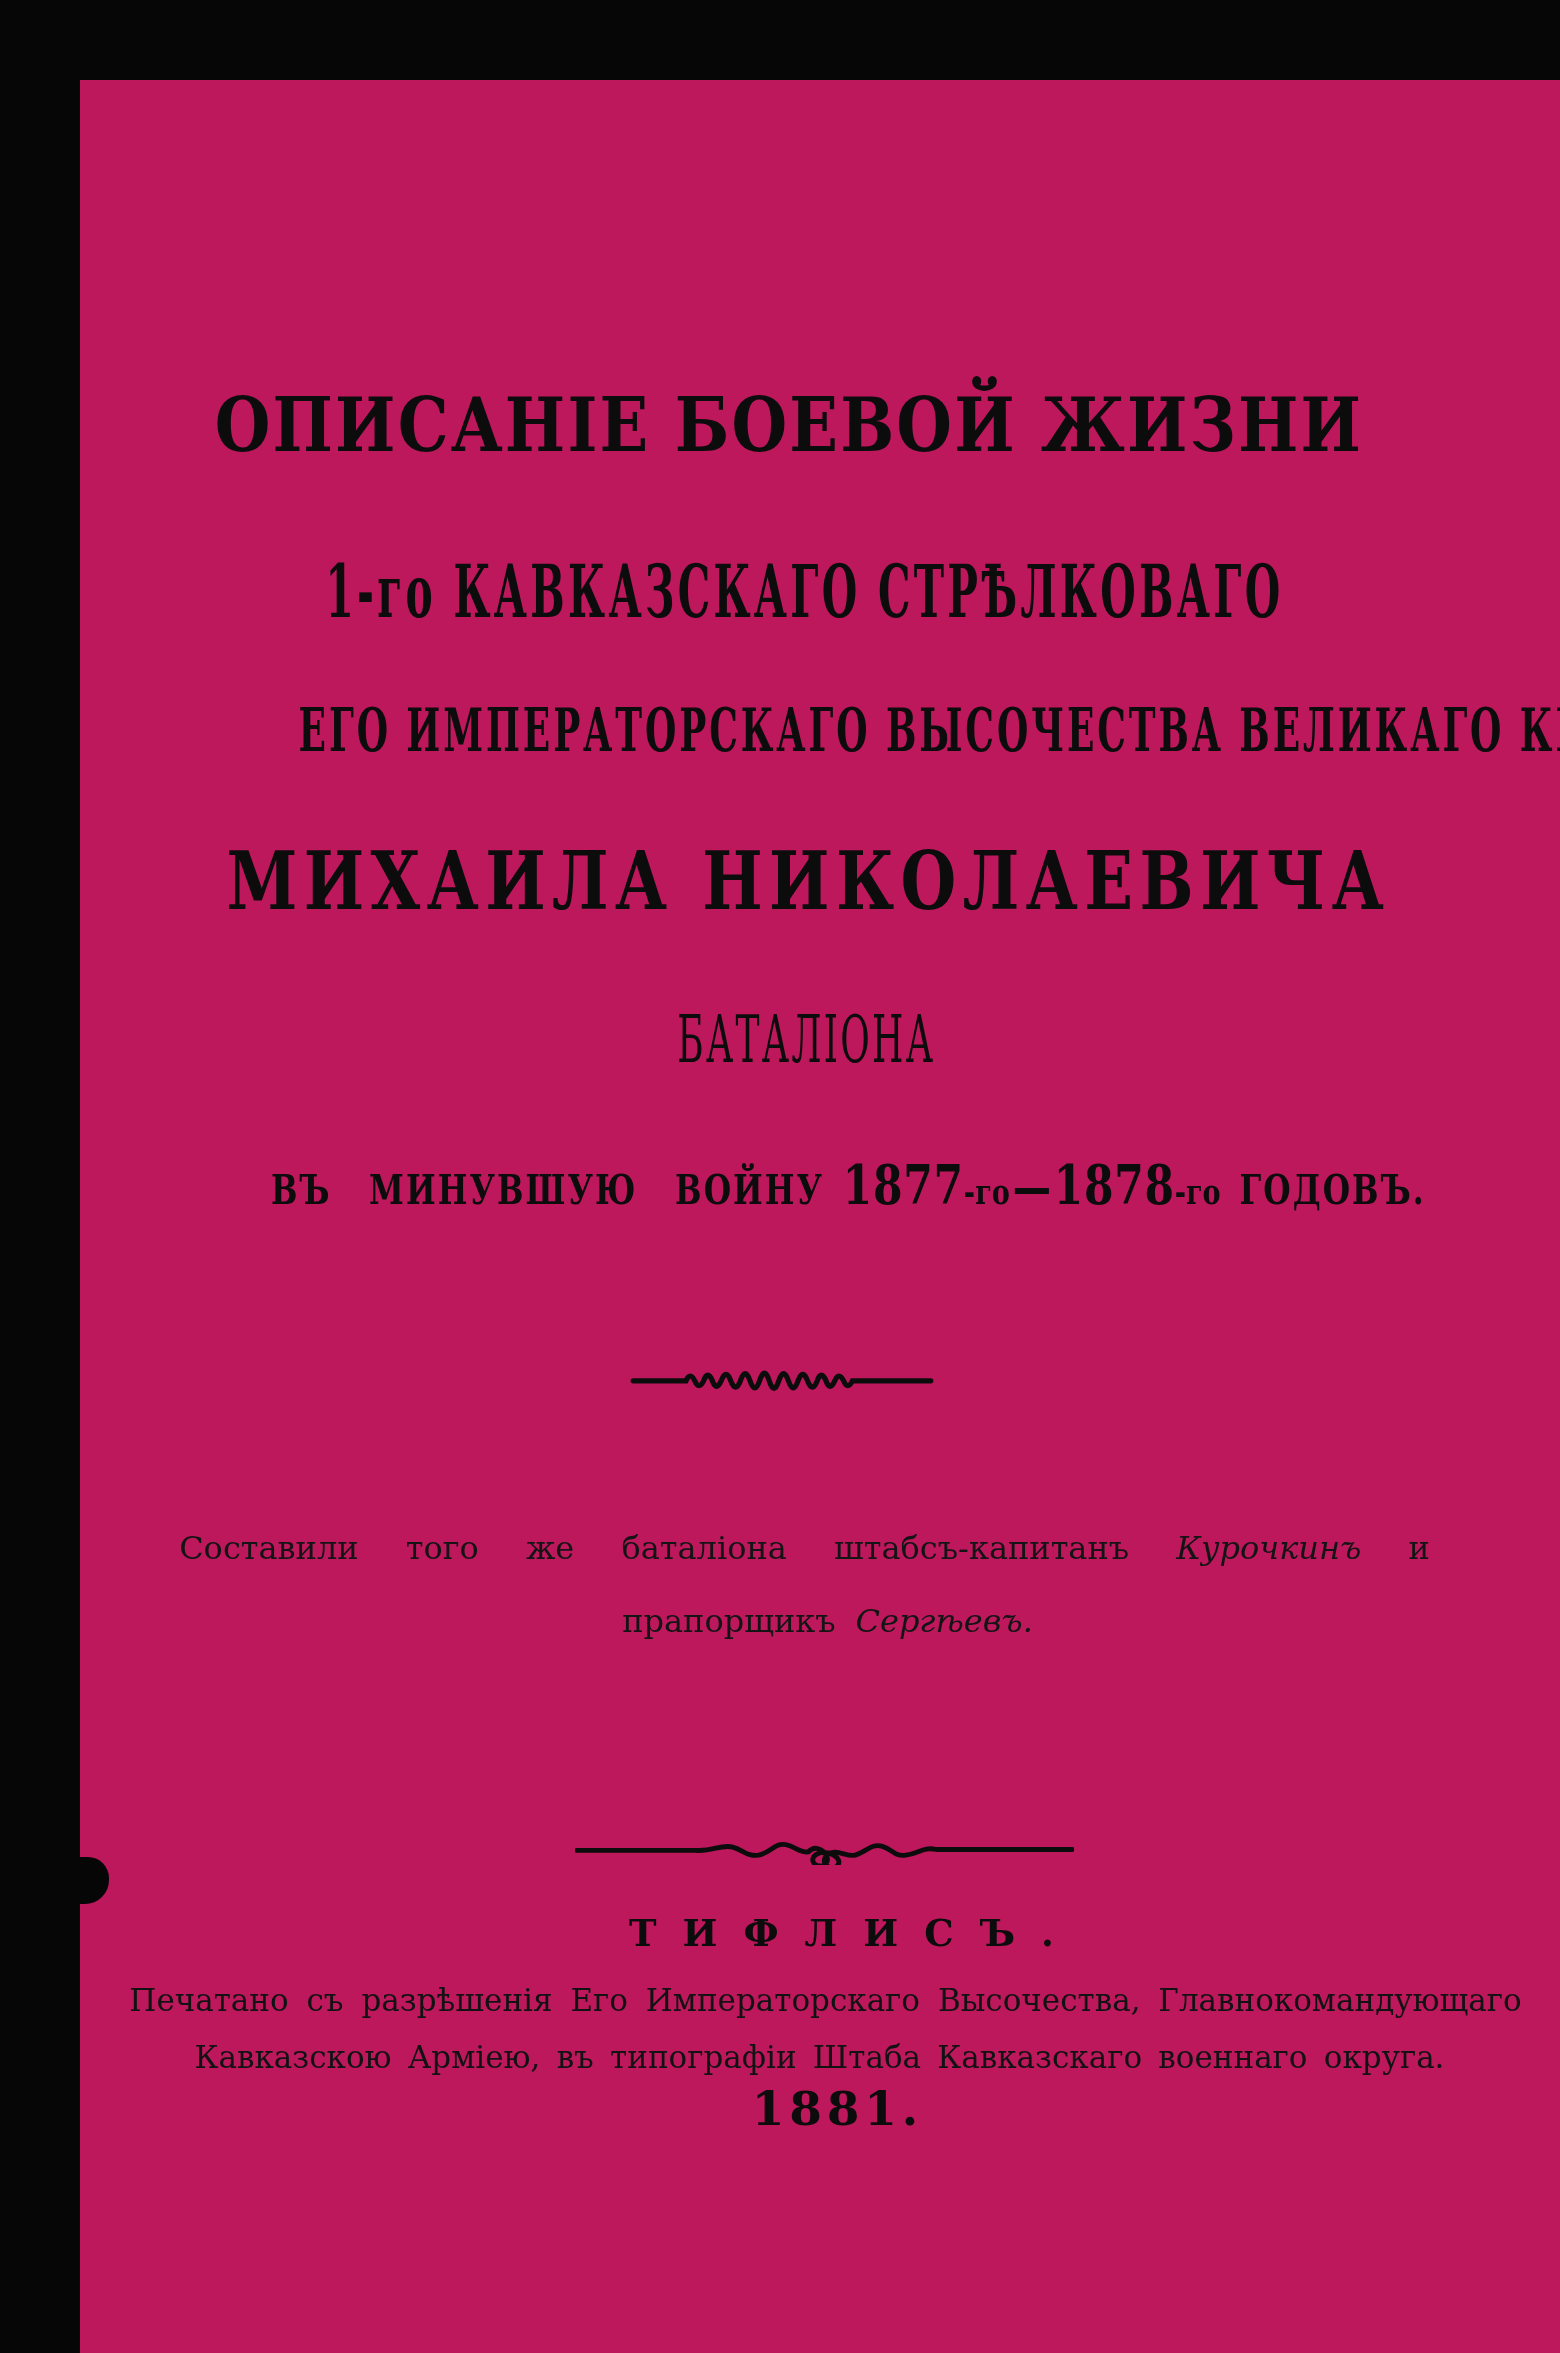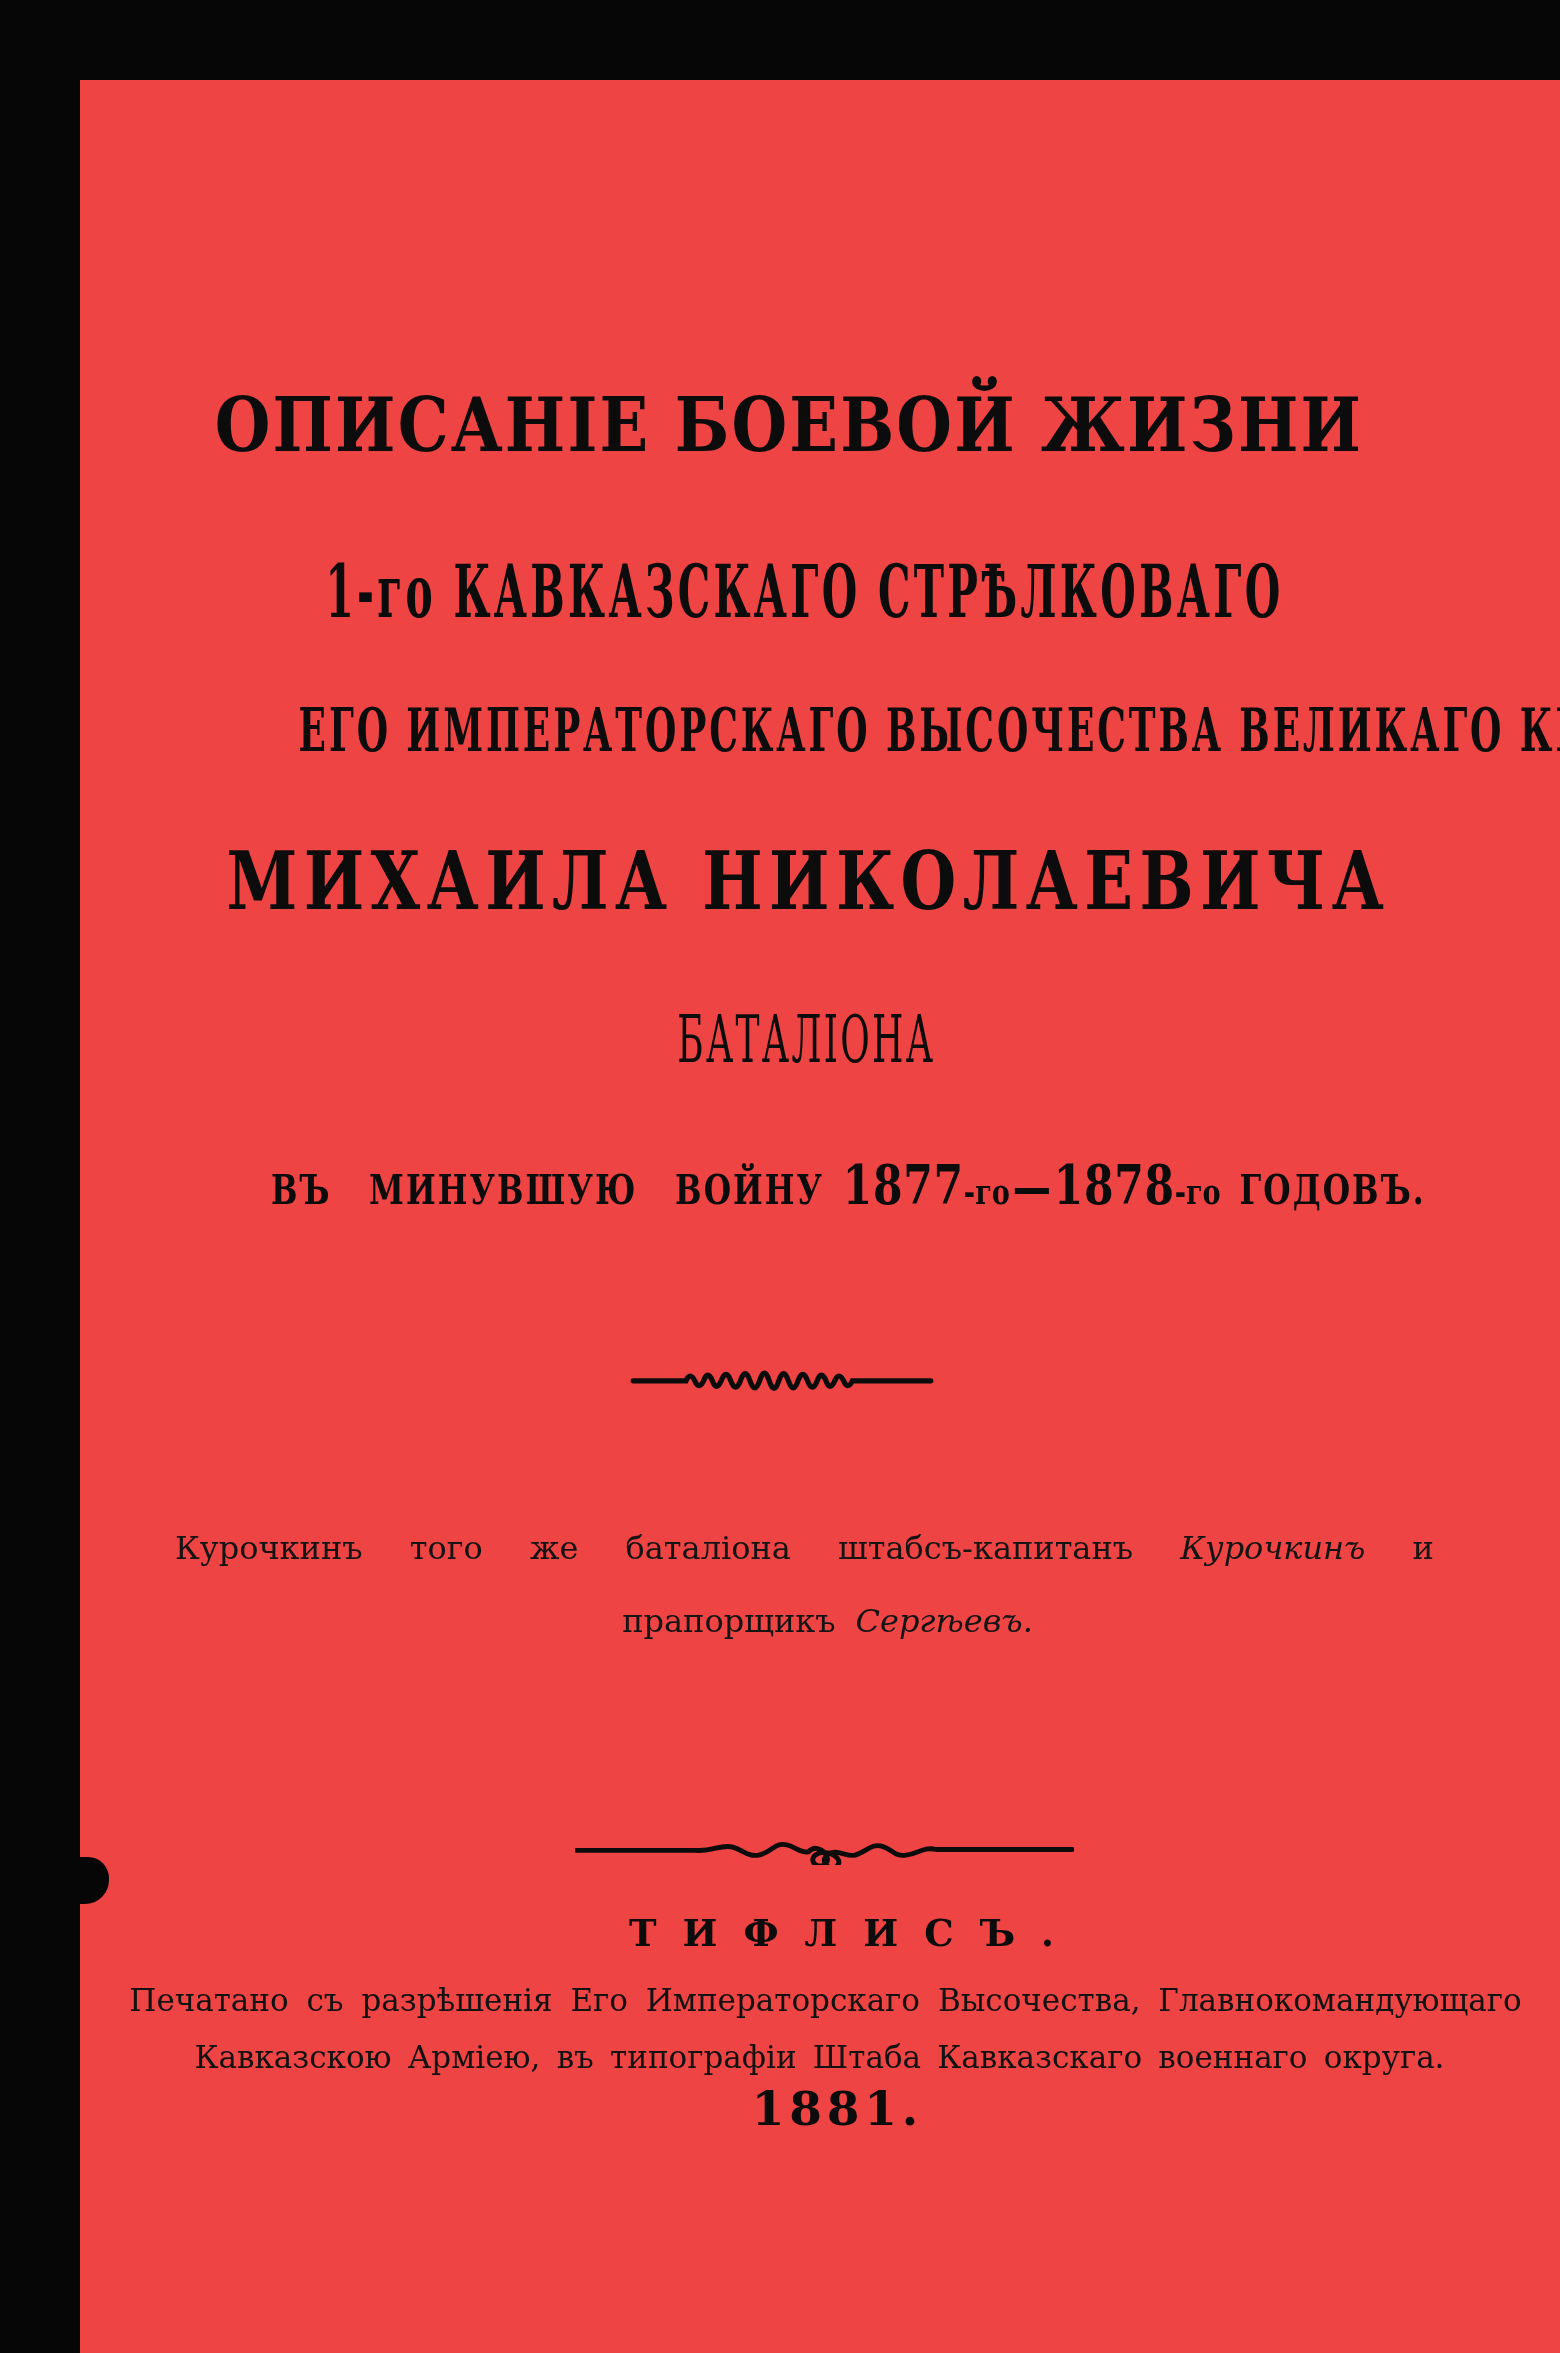--- a/index.html
+++ b/index.html
@@ -1,19 +1,19 @@
 <!DOCTYPE html>
 <html style="font-size:13px"><head>
 <meta charset="utf-8">
 <style>
   html,body{margin:0;padding:0;background:#e8e8e6;}
   .page{
     position:relative;
     width:1561px;height:2354px;
-    background:#ef4444;
+    background:#be185d;
     overflow:hidden;
     color:#0c0c0c;
     font-family:"DejaVu Serif","Liberation Serif",serif;
   }
   
   .scan-border-top{position:absolute;left:0;top:0;width:1561px;height:80px;background:#060606;}
   .scan-border-left{position:absolute;left:0;top:0;width:80px;height:2354px;background:#060606;}
   .scan-blotch{position:absolute;left:0;top:1857px;width:109px;height:47px;background:#060606;border-radius:0 21px 24px 0;}
   
   .line{position:absolute;width:1561px;text-align:center;line-height:1;white-space:nowrap;}
@@ -79,21 +79,21 @@
     <span class="stretch"><span class="yw">ВЪ</span><span class="yw">МИНУВШУЮ</span><span class="yw">ВОЙНУ</span><span class="yr">1877</span><span class="ys">-го</span><span class="dash">—</span><span class="yr">1878</span><span class="ys">-го</span><span class="yw">ГОДОВЪ.</span></span>
   </div>
 
   <div class="orn" style="left:629px;top:1368px;">
     <svg width="306" height="24" viewBox="0 0 380 30">
       <path d="M4 16 H70 q5 -12 11 0 q5 12 11 0 q5 -14 11 0 q5 14 11 0 q6 -16 12 0 q6 16 12 0 q6 -18 12 0 q6 18 12 0 q6 -19 12 0 q6 19 12 0 q6 -18 12 0 q6 18 12 0 q6 -16 12 0 q6 16 12 0 q5 -14 11 0 q5 14 11 0 q5 -12 11 0 q5 12 11 0 H376" fill="none" stroke="currentColor" stroke-width="6.5" stroke-linecap="round"></path>
     </svg>
   </div>
 
   <div class="line byline" style="left:24px;top:1532px;">
-    <span class="ws-wide"><span>Курочкинъ того же баталіона штабсъ-капитанъ</span>
+    <span class="ws-wide"><span>Составили того же баталіона штабсъ-капитанъ</span>
       <span class="name">Курочкинъ</span>
       <span>и</span></span>
   </div>
   <div class="line byline" style="left:47px;top:1605px;">
     <span class="ws-mid"><span>прапорщикъ</span>
       <span class="name">Сергѣевъ.</span></span>
   </div>
 
   <div class="orn" style="left:575px;top:1826px;">
     <svg width="499" height="39" viewBox="0 0 620 48">

